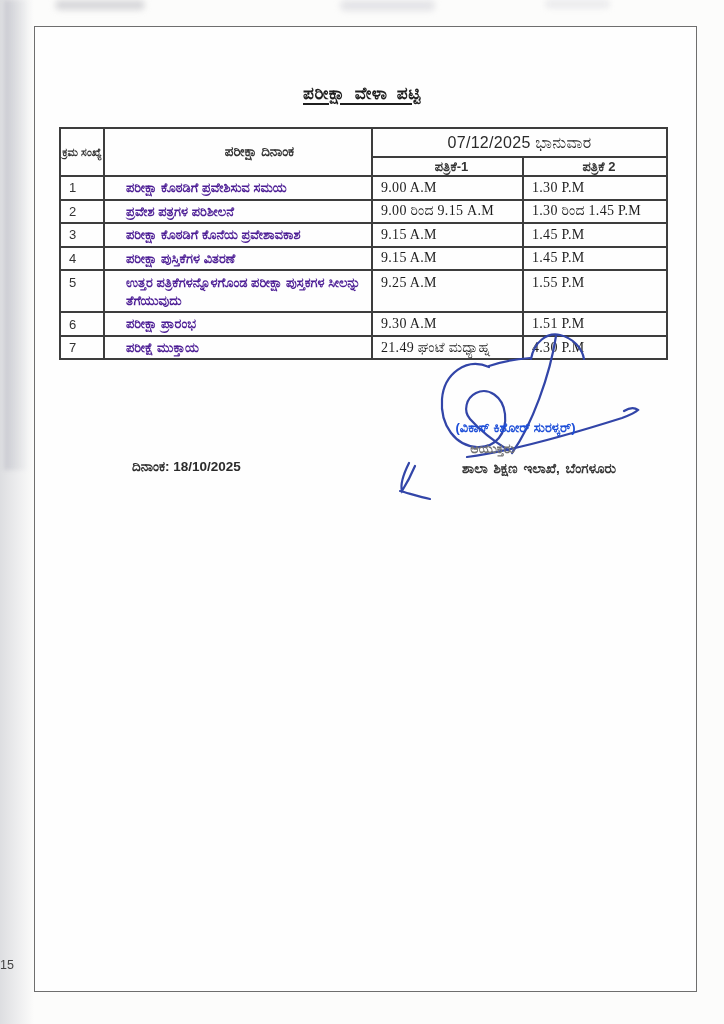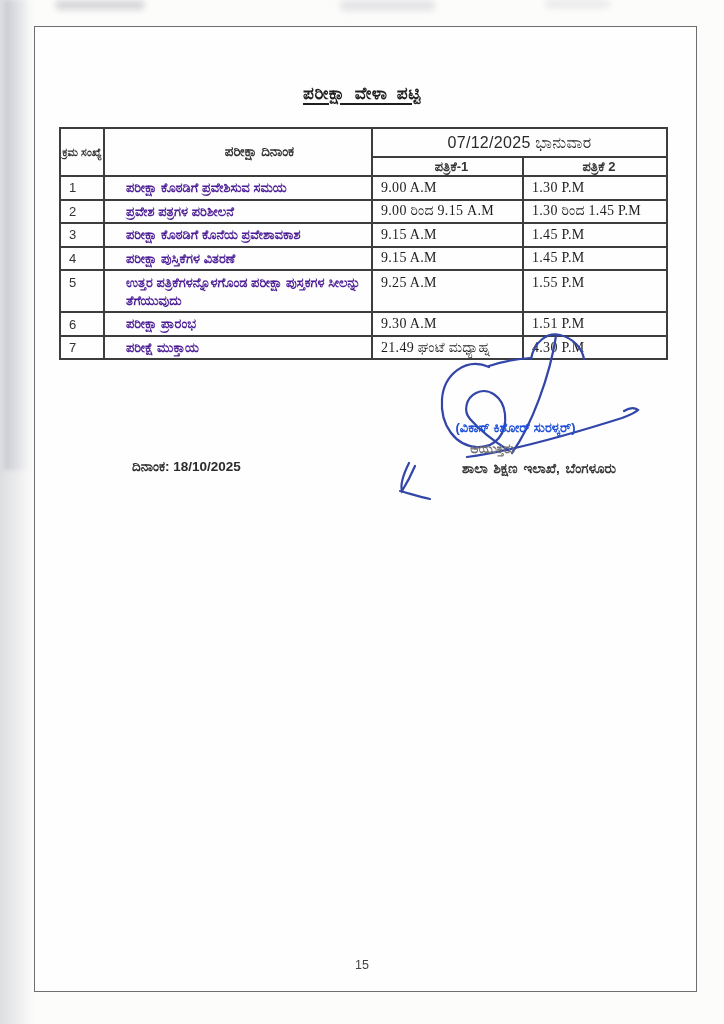--- a/index.html
+++ b/index.html
@@ -82,21 +82,21 @@
     text-align: center; font-size: 13.5px; font-weight: 600; color: #333;
     word-spacing: 2px;
     margin-left: 16px;
   }
   .doc-date {
     position: absolute; left: 85px; top: 459px;
     font-size: 13.5px; font-weight: bold; color: #2b2b2b; margin-left: 47px;
   }
   .page-number {
     position: absolute; left: 0; top: 958px; width: 724px;
-    text-align: center; font-size: 12.5px; color: #444;
+    font-size: 12.5px; color: #444;
     font-family: "Liberation Sans", sans-serif;
   }
 </style>
 </head>
 <body>
 
 <div class="page">
 
   <div class="left-shadow"></div>
   <div class="left-shadow-strong"></div>

